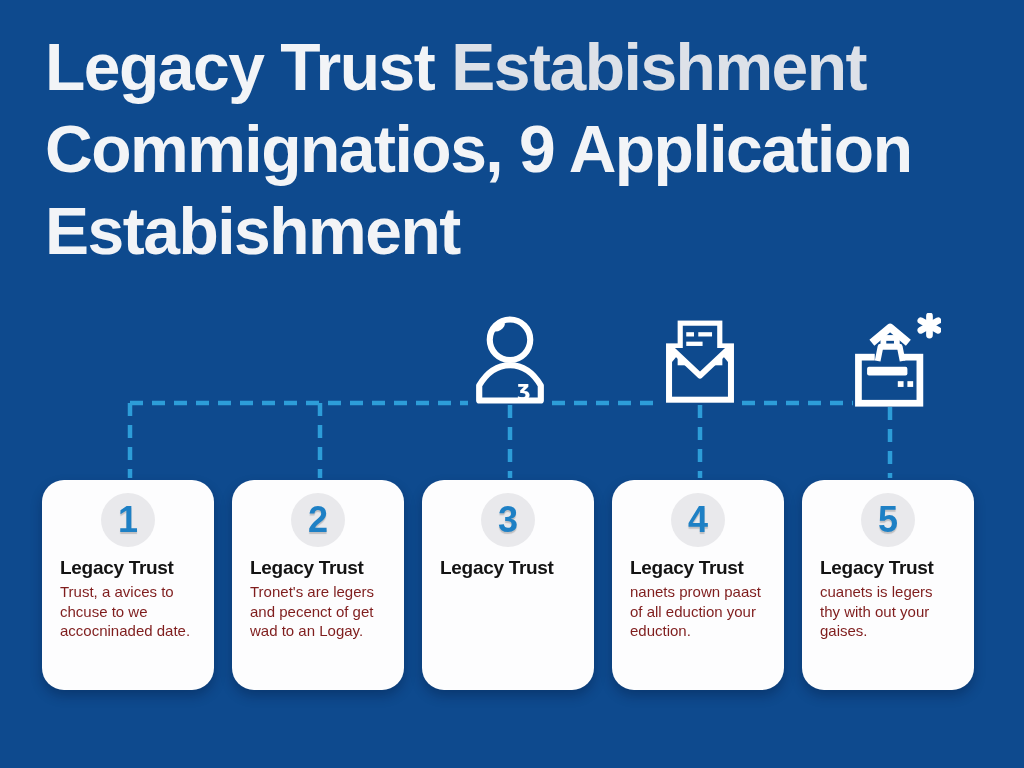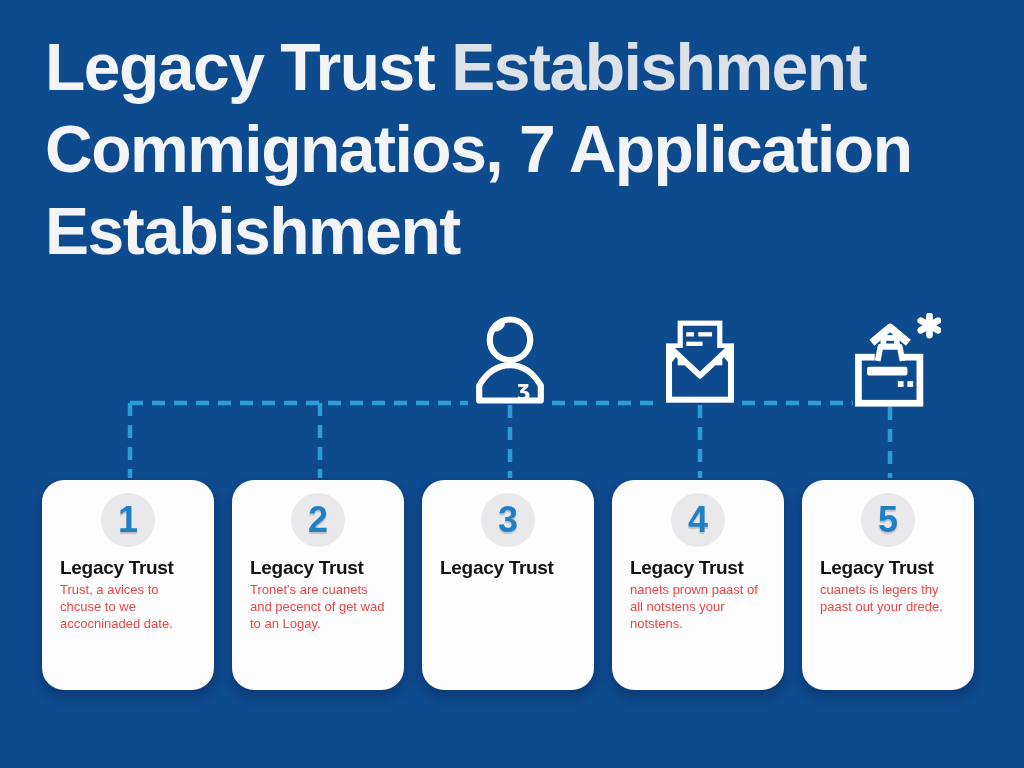--- a/index.html
+++ b/index.html
@@ -36,32 +36,32 @@
   }
   .num{
     font-size:36px;font-weight:bold;color:#1E80C5;
     text-shadow:0 2px 1px rgba(0,0,0,0.18);
   }
   .card-heading{
     margin:10px 18px 0 18px;font-size:19px;font-weight:bold;
     color:#131313;letter-spacing:-0.3px;
   }
   .card-body{
-    margin:3px 18px 0 18px;font-size:13px;line-height:1.3;
-    color:#ef4444;
+    margin:3px 18px 0 18px;font-size:15px;line-height:1.3;
+    color:#7f1d1d;
   }
 </style>
 </head>
 <body>
 
 <div class="canvas">
 
   <h1 class="title">
     <span class="tline"><span class="seg-a">Legacy Trust</span><span class="seg-b">Estabishment</span></span>
-    <span class="tline">Commignatios, 7 Application</span>
+    <span class="tline">Commignatios, 9 Application</span>
     <span class="tline">Estabishment</span>
   </h1>
 
   <svg class="connectors" width="1024" height="768">
     <g stroke="#2D9DD8" stroke-width="4.5" fill="none" stroke-dasharray="13 9">
       <path d="M130 403 H468"></path>
       <path d="M552 403 H658"></path>
       <path d="M742 403 H853"></path>
       <path d="M130 403 V478"></path>
       <path d="M320 403 V478"></path>
@@ -116,40 +116,40 @@
       </div>
       <div class="card-heading">Legacy Trust</div>
       <div class="card-body">Trust, a avices to chcuse to we accocninaded date.</div>
     </div>
 
     <div class="card">
       <div class="num-circle">
         <span class="num">2</span>
       </div>
       <div class="card-heading">Legacy Trust</div>
-      <div class="card-body">Tronet's are cuanets and pecenct of get wad to an Logay.</div>
+      <div class="card-body">Tronet's are legers and pecenct of get wad to an Logay.</div>
     </div>
 
     <div class="card">
       <div class="num-circle">
         <span class="num">3</span>
       </div>
       <div class="card-heading">Legacy Trust</div>
     </div>
 
     <div class="card">
       <div class="num-circle">
         <span class="num">4</span>
       </div>
       <div class="card-heading">Legacy Trust</div>
-      <div class="card-body">nanets prown paast of all notstens your notstens.</div>
+      <div class="card-body">nanets prown paast of all eduction your eduction.</div>
     </div>
 
     <div class="card">
       <div class="num-circle">
         <span class="num">5</span>
       </div>
       <div class="card-heading">Legacy Trust</div>
-      <div class="card-body">cuanets is legers thy paast out your drede.</div>
+      <div class="card-body">cuanets is legers thy with out your gaises.</div>
     </div>
 
   </div>
 </div>
 
 </body></html>

